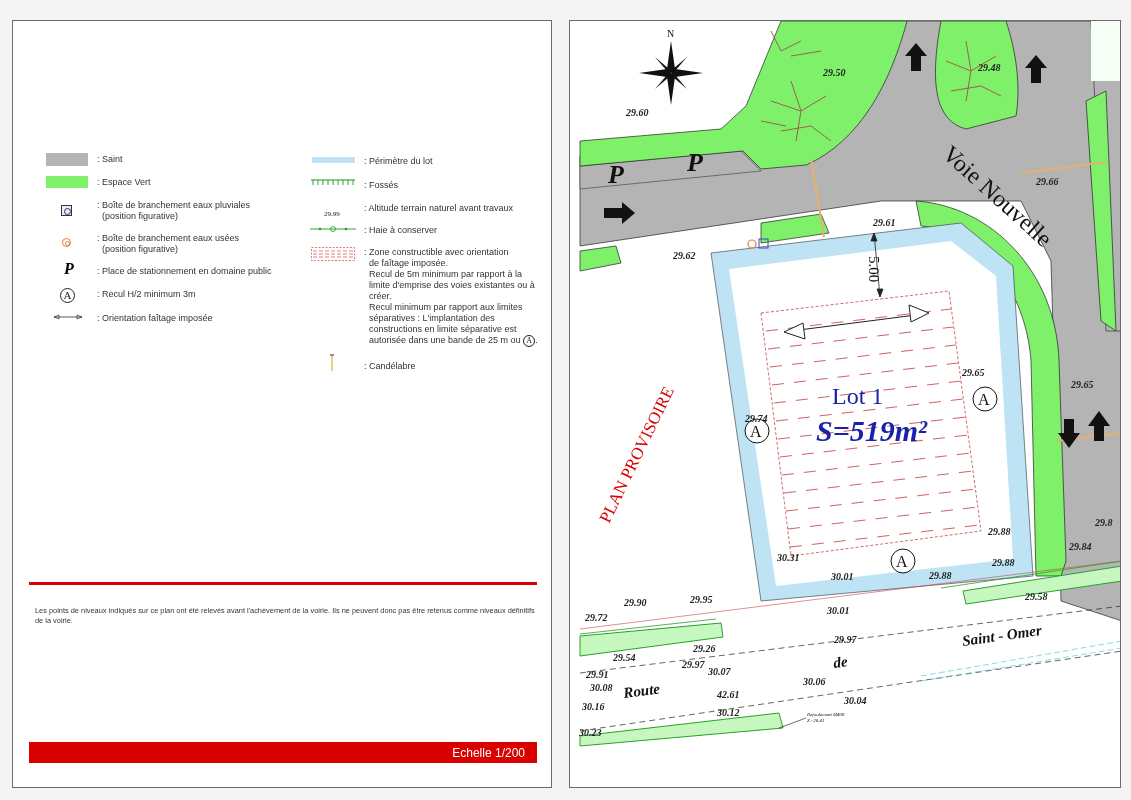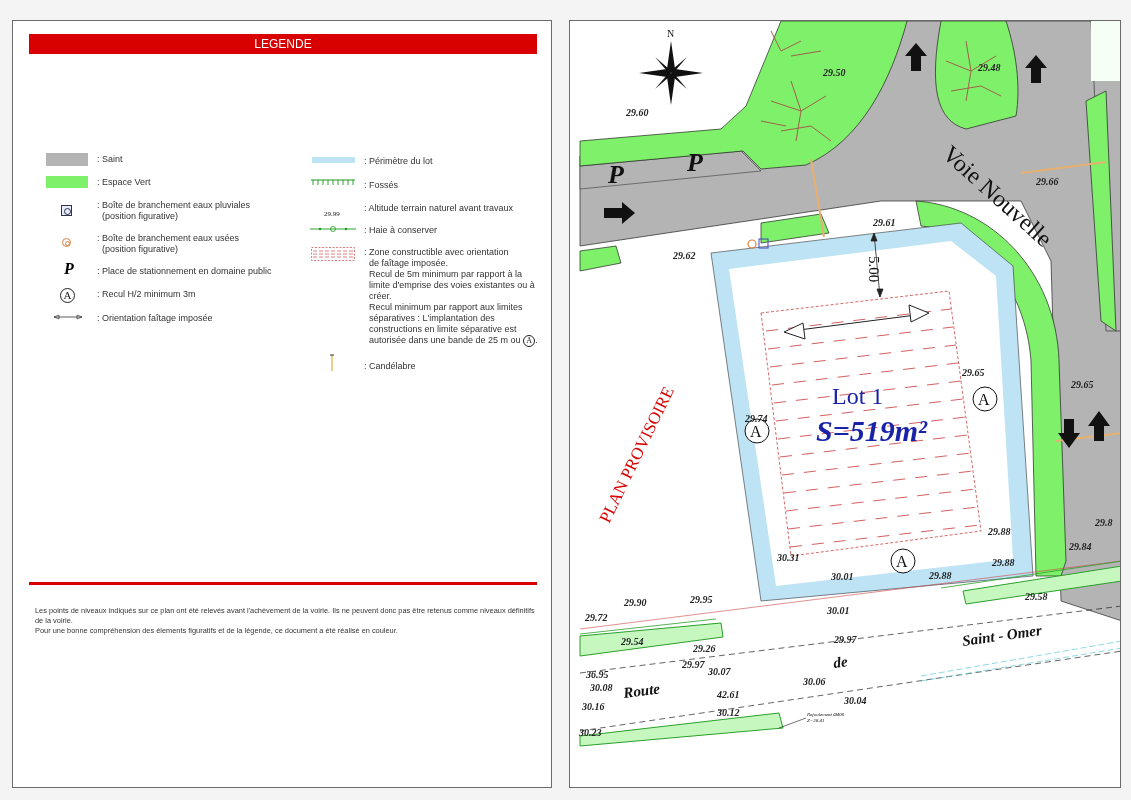--- a/index.html
+++ b/index.html
@@ -18,21 +18,20 @@
   .circA{display:inline-block;width:13px;height:13px;border:1px solid #222;border-radius:50%;text-align:center;font-family:"Liberation Serif",serif;font-size:11px;line-height:13px;color:#222;}
   .alt{position:absolute;font-family:"Liberation Serif",serif;font-style:italic;font-weight:bold;font-size:10px;color:#222;}
   svg text{font-family:"Liberation Serif",serif;}
 </style>
 </head>
 <body>
 
 <div class="watermark">EtreProprio.com</div>
 
 <div class="sheet" id="legend-sheet">
-  <div class="redbar" id="legend-title">LEGENDE</div>
 
   <div class="leg-sym" style="left:33px;top:132px;width:42px;height:13px;background:#b4b4b4;"></div>
   <div class="leg-item" style="left:84px;top:133px;">: Saint</div>
 
   <div class="leg-sym" style="left:33px;top:155px;width:42px;height:12px;background:#7ef06a;"></div>
   <div class="leg-item" style="left:84px;top:156px;">: Espace Vert</div>
 
   <div class="leg-sym" style="left:48px;top:184px;width:11px;height:11px;border:1px solid #334;background:#e6ecff;box-sizing:border-box;">
     <div style="position:absolute;left:2px;top:2px;width:5px;height:5px;border:1px solid #334;border-radius:50%;"></div>
   </div>
@@ -115,23 +114,23 @@
   <svg class="leg-sym" style="left:316px;top:333px;" width="6" height="18">
     <line x1="3" y1="1" x2="3" y2="17" stroke="#d4a017" stroke-width="1"></line>
     <line x1="1" y1="1" x2="5" y2="1" stroke="#333" stroke-width="1"></line>
   </svg>
   <div class="leg-item" style="left:351px;top:340px;">: Candélabre</div>
 
   <div class="redline"></div>
 
   <div class="note">
     <div>Les points de niveaux indiqués sur ce plan ont été relevés avant l'achèvement de la voirie. Ils ne peuvent donc pas être retenus comme niveaux définitifs de la voirie.</div>
-    <div>Pour une bonne compréhension des élements figuratifs et de la légende, ce document a été réalisé en couleur.</div>
-  </div>
-
+  </div>
+
+  <div class="redbar" id="scale-bar">Echelle 1/200</div>
 </div>
 
 <div class="sheet" id="plan-sheet">
   <svg width="552" height="768" viewBox="569 20 552 768" style="position:absolute;left:0;top:0;">
 
     <g>
       <path d="M579 155 L740 142 L770 128 L840 20 L1100 20 L1115 80 L1121 420 L1121 620 L1060 600 L1050 260 L1020 200 L915 200 L880 200 L579 245 Z" fill="#b4b4b4" stroke="#222" stroke-width="0.7"></path>
       <path d="M1090 20 L1121 20 L1121 330 L1105 330 Z" fill="#b4b4b4" stroke="#222" stroke-width="0.6"></path>
       <path d="M579 165 L740 150 L760 170 L579 188 Z" fill="#b4b4b4" stroke="#222" stroke-width="0.5"></path>
     </g>
@@ -283,24 +282,24 @@
       <div class="alt" style="left: 261px; top: 550px;">30.01</div>
       <div class="alt" style="left: 359px; top: 549px;">29.88</div>
       <div class="alt" style="left: 422px; top: 536px;">29.88</div>
       <div class="alt" style="left: 499px; top: 520px;">29.84</div>
       <div class="alt" style="left: 525px; top: 496px;">29.8</div>
       <div class="alt" style="left: 455px; top: 570px;">29.58</div>
       <div class="alt" style="left: 54px; top: 576px;">29.90</div>
       <div class="alt" style="left: 120px; top: 573px;">29.95</div>
       <div class="alt" style="left: 15px; top: 591px;">29.72</div>
       <div class="alt" style="left: 257px; top: 584px;">30.01</div>
-      <div class="alt" style="left: 43px; top: 615px; margin-left: 8px;">29.54</div>
+      <div class="alt" style="left: 43px; top: 631px;">29.54</div>
       <div class="alt" style="left: 123px; top: 622px;">29.26</div>
       <div class="alt" style="left: 264px; top: 613px;">29.97</div>
-      <div class="alt" style="left: 16px; top: 648px;">36.95</div>
+      <div class="alt" style="left: 16px; top: 648px;">29.91</div>
       <div class="alt" style="left: 112px; top: 638px;">29.97</div>
       <div class="alt" style="left: 138px; top: 645px;">30.07</div>
       <div class="alt" style="left: 20px; top: 661px;">30.08</div>
       <div class="alt" style="left: 233px; top: 655px;">30.06</div>
       <div class="alt" style="left: 147px; top: 668px;">42.61</div>
       <div class="alt" style="left: 12px; top: 680px;">30.16</div>
       <div class="alt" style="left: 274px; top: 674px;">30.04</div>
       <div class="alt" style="left: 147px; top: 686px;">30.12</div>
       <div class="alt" style="left: 9px; top: 706px;">30.23</div>
     </div>

